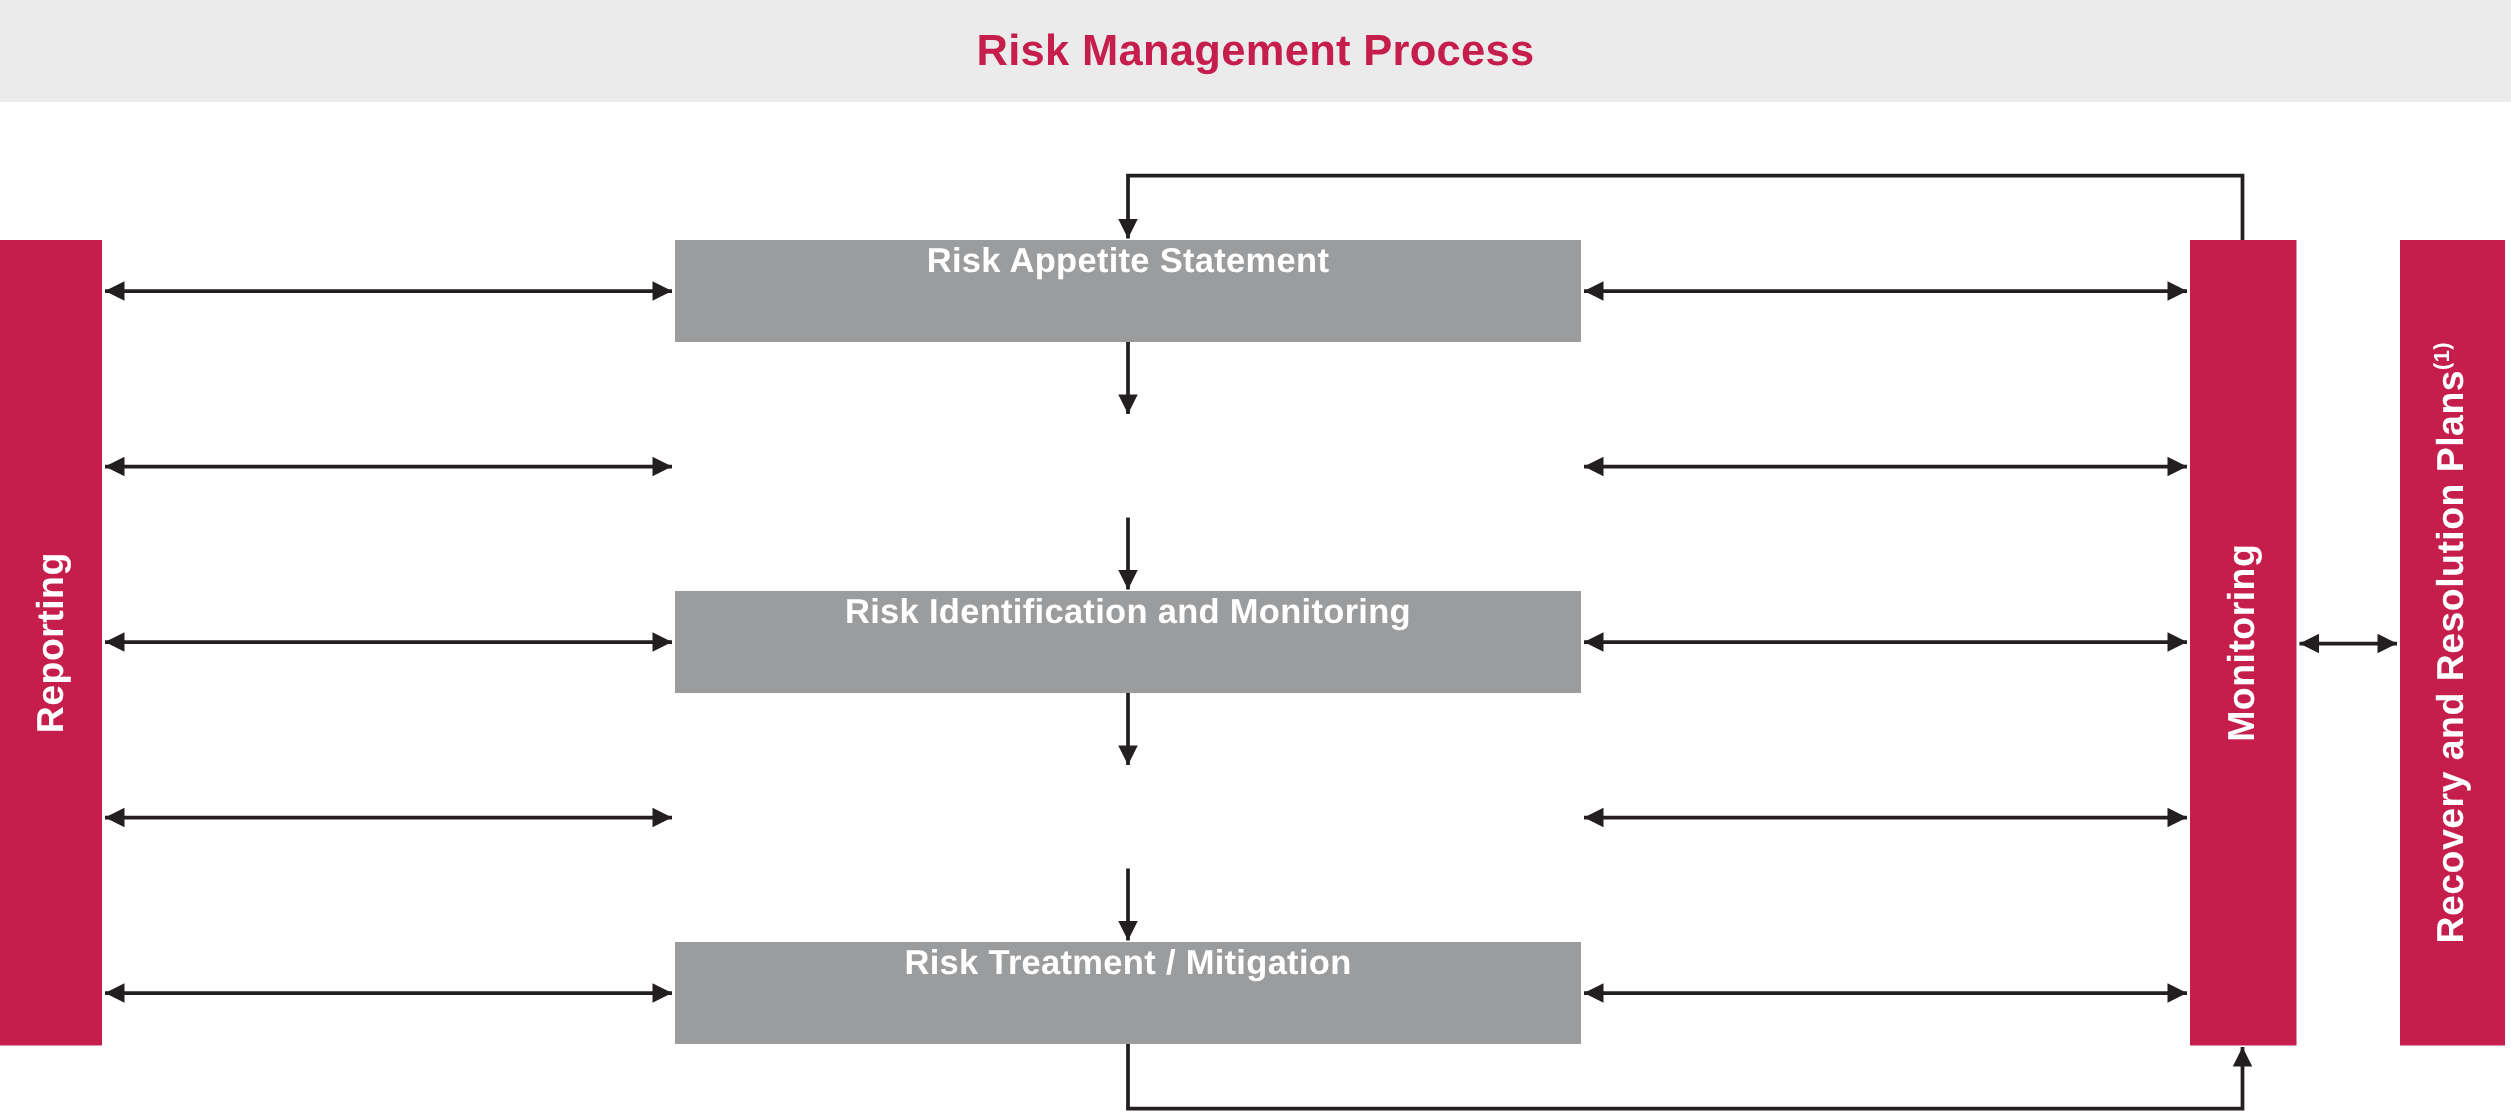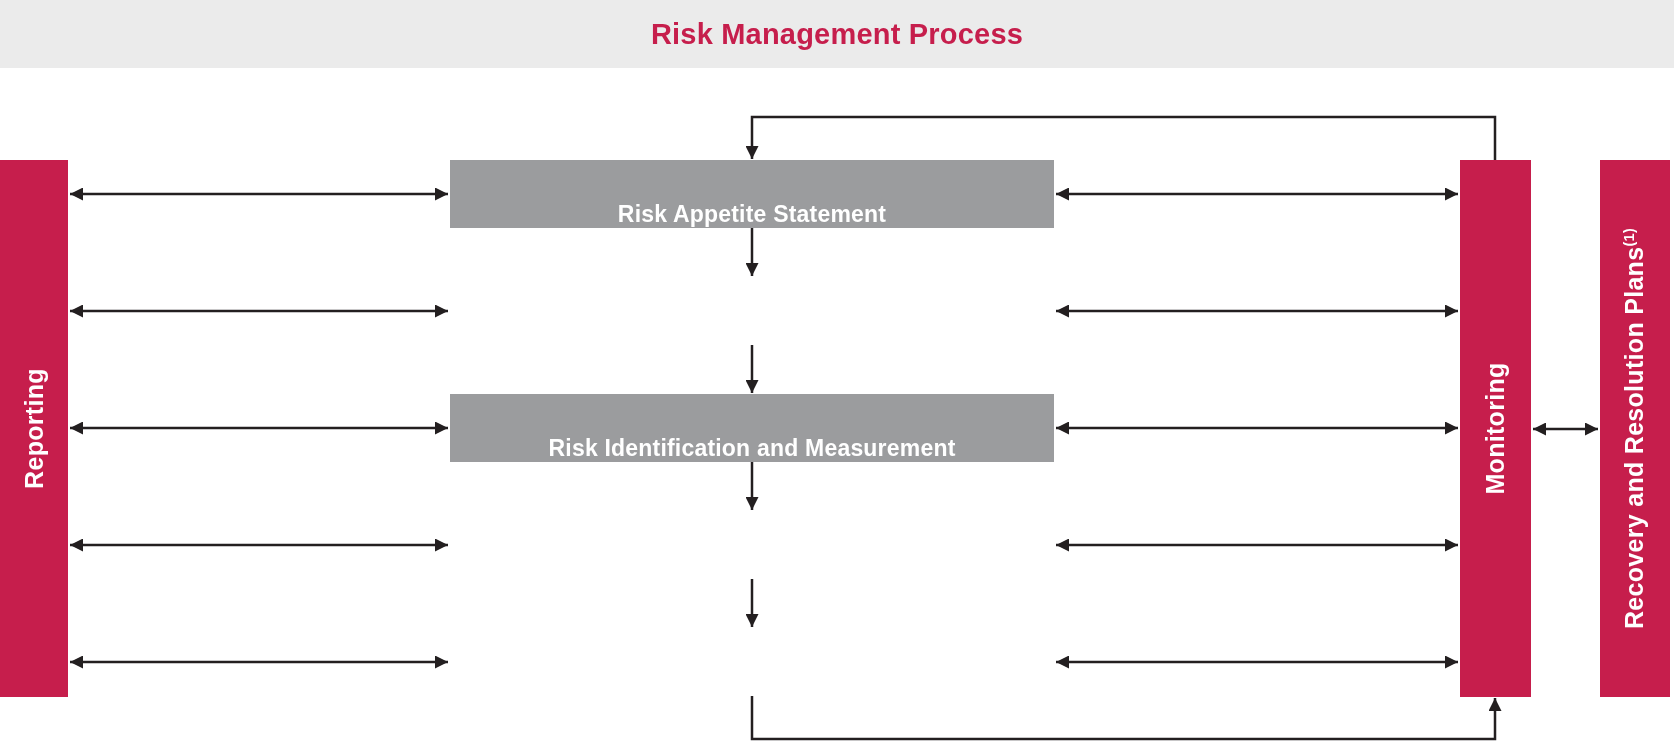--- a/index.html
+++ b/index.html
@@ -62,21 +62,21 @@
   .bar-monitoring { left: 1460px; width: 71px; }
   .bar-recovery   { left: 1600px; width: 70px; }
 
   .step-box {
     position: absolute;
     left: 450px;
     width: 604px;
     height: 68px;
     background: var(--box-gray);
     display: flex;
-    align-items: flex-end;
+    align-items: flex-start;
     justify-content: center;
     color: var(--text-white);
     font-weight: bold;
     font-size: 23px;
     letter-spacing: 0.2px;
     text-align: center;
   }
   .step-1 { top: 160px; }
   .step-2 { top: 277px; }
   .step-3 { top: 394px; }
@@ -157,16 +157,19 @@
   </div>
 
   <div class="vbar bar-recovery">
     <span class="vlabel"><span>Recovery and Resolution Plans</span><sup>(1)</sup></span>
   </div>
 
   <div class="step-box step-1">
     <span>Risk Appetite Statement</span>
   </div>
   <div class="step-box step-3">
-    <span>Risk Identification and Measurement</span>
+    <span>Risk Identification and Monitoring</span>
+  </div>
+  <div class="step-box step-5">
+    <span>Risk Treatment / Mitigation</span>
   </div>
 
 </div>
 
 </body></html>

